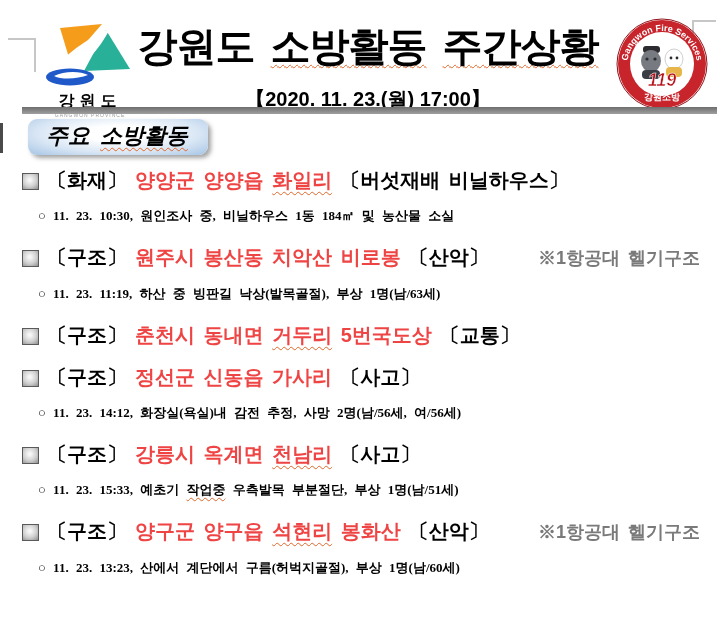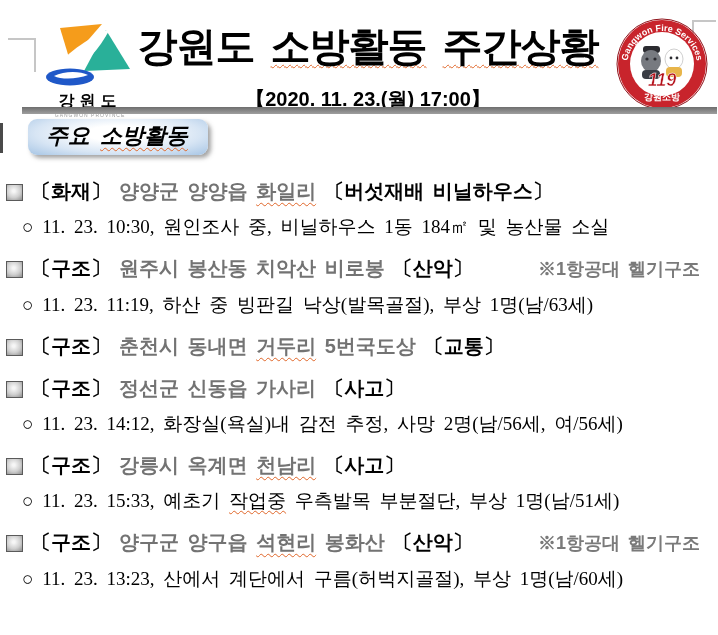--- a/index.html
+++ b/index.html
@@ -39,37 +39,37 @@
   .section-row { position:relative; height:38px; }
   .section-tick { position:absolute; left:0; top:4px; width:3px; height:30px; background:#4a4a4a; }
   .section-badge {
     display:inline-flex; gap:10px; margin-left:28px; padding:4px 20px 6px 18px;
     font-size:22px; font-weight:800; border-radius:9px; line-height:1.2;
     background:radial-gradient(ellipse at 50% 40%, #ffffff 25%, #d7e5f4 65%, #a5c4e4 100%);
     box-shadow:3px 3px 4px rgba(90,90,90,0.55);
     font-style:italic;
   }
 
-  .items { margin-top:21px; padding-left:6px; padding-right:10px; }
+  .items { margin-top:10px; padding-left:22px; padding-right:10px; }
   .item { margin-bottom:15px; }
   .item-heading {
     display:flex; align-items:baseline; gap:8px; font-size:20px; font-weight:800;
     line-height:27px; word-spacing:3px; white-space:nowrap;
   }
   .bullet-sq {
     align-self:center; flex:0 0 auto; width:15px; height:15px; margin-top:1px;
     border:1px solid #5a5a5a;
     background:radial-gradient(circle at 45% 40%, #f6f6f6 10%, #cfcfcf 55%, #8e8e8e 100%);
   }
-  .loc { color:#737373; }
+  .loc { color:#ef4444; }
   .note { margin-left:auto; padding-right:8px; font-size:18px; font-weight:800; color:#7a7a7a; }
   .item-detail {
     margin-top:8px; padding-left:16px;
-    font-family:"Liberation Serif", serif; font-size:19px; line-height:27px;
-    word-spacing:4px; white-space:nowrap;
+    font-family:"Liberation Serif", serif; font-size:13px; line-height:27px;
+    word-spacing:4px; white-space:nowrap;font-weight:bold;
   }
   .item-detail .wavy { text-underline-offset:3px; }
 </style>
 </head>
 <body>
 
 <div class="page">
 
   <div class="corner tl"></div>
   <div class="corner tr"></div>

